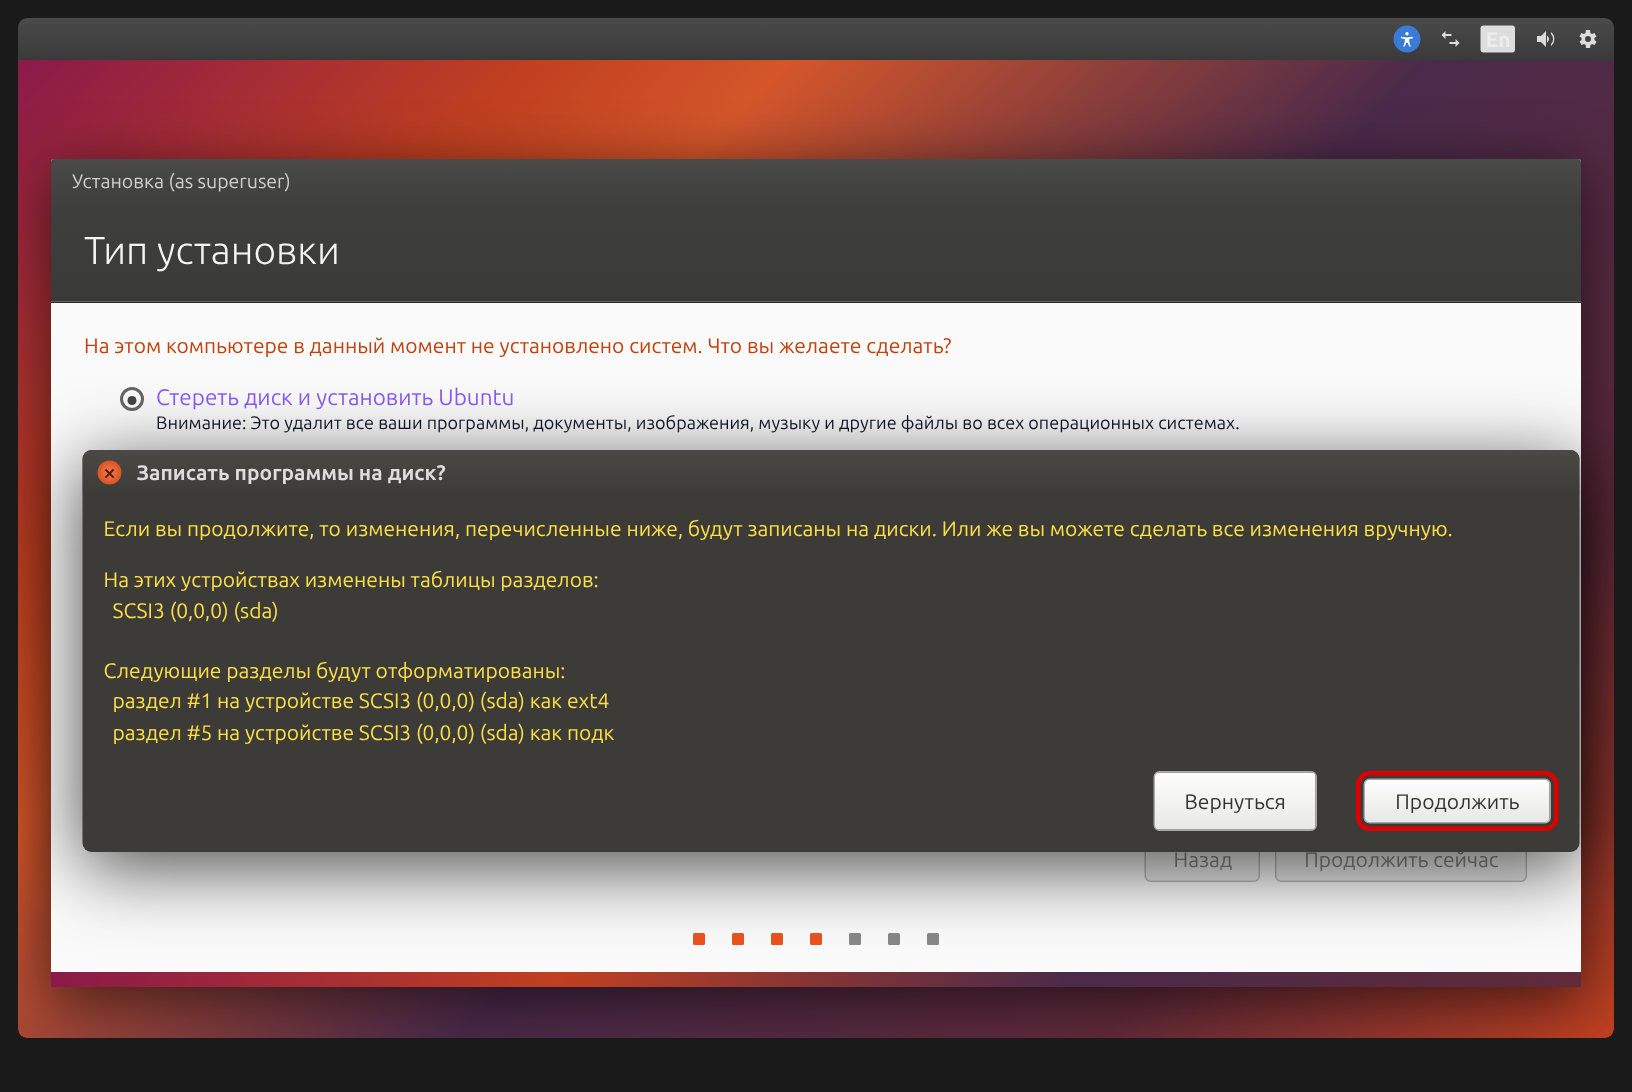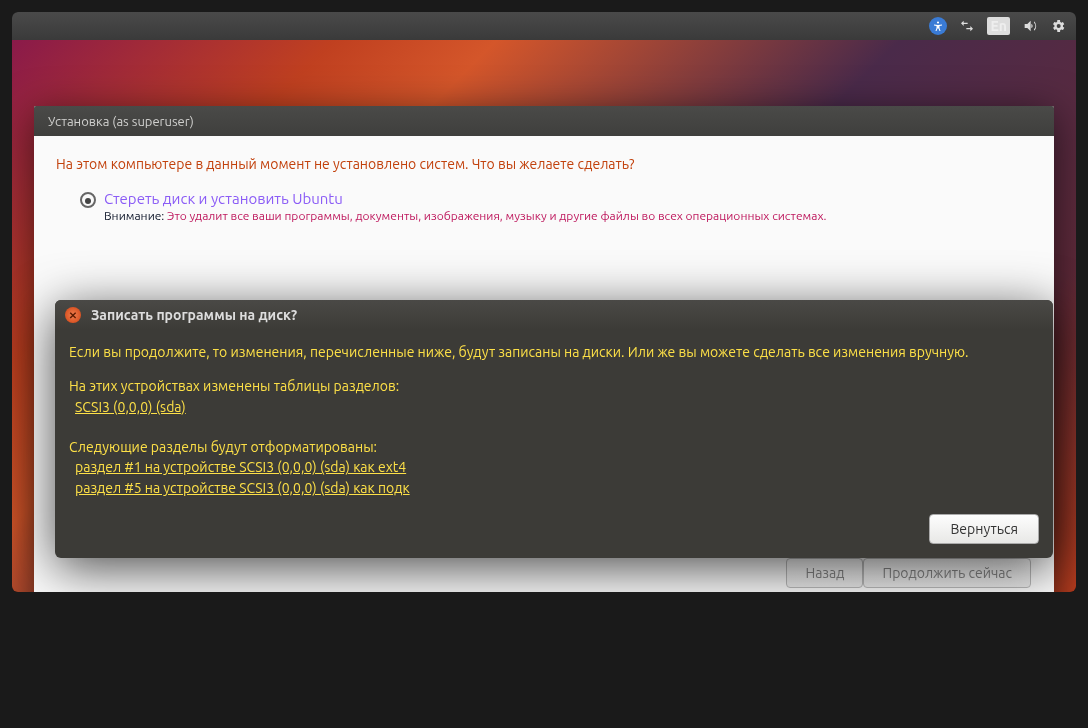--- a/index.html
+++ b/index.html
@@ -1,46 +1,46 @@
 <!DOCTYPE html>
 <html><head>
 <meta charset="utf-8">
 <style>
 * { margin: 0; padding: 0; box-sizing: border-box; font-family: Ubuntu, "Segoe UI", Arial, sans-serif; }
 html, body { width: 1088px; height: 728px; overflow: hidden; background: #1a1a1a; }
-.frame { position: absolute; left: 12px; top: 12px; width: 1064px; height: 580px; border-radius: 6px; overflow: hidden; background: #000; }
+.frame { position: absolute; left: 12px; top: 12px; width: 1064px; height: 680px; border-radius: 6px; overflow: hidden; background: #000; }
 .top-panel { position: absolute; left: 0; top: 0; right: 0; height: 28px; background: linear-gradient(#4a4a4a,#3a3a3a); display: flex; justify-content: flex-end; align-items: center; padding-right: 10px; gap: 12px; }
 .top-panel .ico { color: #eee; font-size: 14px; display: flex; align-items: center; }
 .ico-access { width: 18px; height: 18px; border-radius: 50%; background: #3a7bd5; display: flex; align-items: center; justify-content: center; color: #fff; font-size: 12px; }
 .ico-lang { background: #ddd; color: #333; font-size: 11px; font-weight: bold; padding: 1px 3px; border-radius: 2px; }
 .desktop-bg { position: absolute; left: 0; top: 28px; right: 0; bottom: 0; background: linear-gradient(135deg, #8a1a4a 0%, #c04020 20%, #d4562a 30%, #4a2a4a 55%, #602a3a 80%, #c04020 100%); }
 .installer { position: absolute; left: 22px; top: 94px; width: 1020px; height: 552px; background: #fafafa; box-shadow: 0 8px 40px rgba(0,0,0,.6); border-radius: 2px 2px 0 0; overflow: hidden; }
 .titlebar { height: 30px; background: linear-gradient(#4a4a48,#3f3f3d); color: #d0d0ce; font-size: 13px; display: flex; align-items: center; padding: 0 14px; }
 .header { background: linear-gradient(#3f3f3d,#3a3a38); padding: 16px 22px 20px; color: #f5f5f3; font-size: 26px; font-weight: 300; border-bottom: 1px solid #2a2a28; }
 .content { padding: 20px 22px; color: #333; font-size: 14px; }
 .question { margin-bottom: 18px; color: #c2410c; }
 .radio-row { display: flex; align-items: flex-start; gap: 8px; }
 .radio { width: 16px; height: 16px; border-radius: 50%; border: 2px solid #666; display: flex; align-items: center; justify-content: center; margin-top: 2px; flex-shrink: 0; }
 .radio.inner { background: #444; width: 6px; height: 6px; border: none; }
 .radio-label { color: #8b5cf6; font-size: 15px; }
 .warning { color: #0f172a; font-size: 12px; margin-top: 2px; }
-.warn-text { color: #be185d; }
-.footer-btns { position: absolute; right: 23px; bottom: 70px; display: flex; }
+.warn-text { color: #0f172a; }
+.footer-btns { position: absolute; right: 36px; bottom: 70px; display: flex; gap: 10px; }
 .btn { background: linear-gradient(#fdfdfd,#ececec); border: 1px solid #bbb; border-radius: 4px; padding: 6px 18px; font-size: 14px; color: #888; cursor: default; }
 .dots { position: absolute; left: 50%; bottom: 28px; transform: translateX(-50%); display: flex; gap: 18px; }
 .dot { width: 8px; height: 8px; border-radius: 1px; background: #888; }
 .dot.active { background: #e95420; }
 .bottom-strip { position: absolute; left: 0; right: 0; bottom: 0; height: 10px; background: linear-gradient(90deg, #8a1a4a, #c04020, #4a2a4a, #602a3a); }
 
 .dialog { position: absolute; left: 43px; top: 288px; width: 998px; background: #3c3b37; border-radius: 6px; box-shadow: 0 10px 50px rgba(0,0,0,.7); overflow: hidden; }
 .dlg-title { background: linear-gradient(#4a4946,#3c3b37); height: 30px; display: flex; align-items: center; gap: 10px; padding: 0 10px; color: #ddd; font-size: 14px; font-weight: bold; }
 .close-btn { width: 16px; height: 16px; border-radius: 50%; background: radial-gradient(#f08050,#d04010); display: flex; align-items: center; justify-content: center; color: #5a1a00; font-size: 10px; font-weight: bold; }
 .dlg-body { padding: 12px 14px 16px; color: #fde047; font-size: 14px; line-height: 1.45; }
 .dlg-body p { margin-bottom: 14px; }
-.dlg-body .dev { padding-left: 6px; text-decoration: underline; }
+.dlg-body .dev { padding-left: 6px; }
 .dlg-footer { display: flex; justify-content: flex-end; gap: 26px; padding: 0 14px 14px; }
 .dlg-btn { background: linear-gradient(#fdfdfd,#e8e8e6); border: 1px solid #aaa; border-radius: 4px; padding: 6px 20px; font-size: 14px; color: #333; cursor: pointer; }
 .highlight { border: 3px solid #d00; border-radius: 9px; padding: 2px; display: inline-block; }
 .highlight .dlg-btn { margin: 0; }
 
 .svg-ico { width: 16px; height: 16px; fill: #ddd; }
 </style>
 </head>
 <body>
 
@@ -69,20 +69,21 @@
       <svg class="svg-ico" viewBox="0 0 24 24">
           <path d="M19.4 13a7.5 7.5 0 0 0 0-2l2-1.6-2-3.4-2.4 1a7.4 7.4 0 0 0-1.7-1L15 3h-4l-.4 2.9a7.4 7.4 0 0 0-1.7 1l-2.4-1-2 3.4L6.6 11a7.5 7.5 0 0 0 0 2l-2 1.6 2 3.4 2.4-1a7.4 7.4 0 0 0 1.7 1L11 21h4l.4-2.9a7.4 7.4 0 0 0 1.7-1l2.4 1 2-3.4zM13 15a3 3 0 1 1 0-6 3 3 0 0 1 0 6z"></path>
         </svg>
     </span>
   </div>
 
   <div class="installer">
     <div class="titlebar">
       <span>Установка (as superuser)</span>
     </div>
+    <div class="header">Тип установки</div>
     <div class="content">
       <div class="question">На этом компьютере в данный момент не установлено систем. Что вы желаете сделать?</div>
       <div class="radio-row" style="padding-left: 24px;">
         <span class="radio">
             <span class="radio inner"></span>
           </span>
         <div>
           <div class="radio-label">Стереть диск и установить Ubuntu</div>
           <div>
             <span class="warning">Внимание:</span><span class="warn-text" style="font-size:12px;"> Это удалит все ваши программы, документы, изображения, музыку и другие файлы во всех операционных системах.</span>
@@ -121,15 +122,18 @@
       </div>
       <br>
       <div>
         <div>Следующие разделы будут отформатированы:</div>
         <div class="dev">раздел #1 на устройстве SCSI3 (0,0,0) (sda) как ext4</div>
         <div class="dev">раздел #5 на устройстве SCSI3 (0,0,0) (sda) как подк</div>
       </div>
     </div>
     <div class="dlg-footer">
       <button class="dlg-btn">Вернуться</button>
+      <span class="highlight">
+        <button class="dlg-btn">Продолжить</button>
+      </span>
     </div>
   </div>
 </div>
 
 </body></html>

